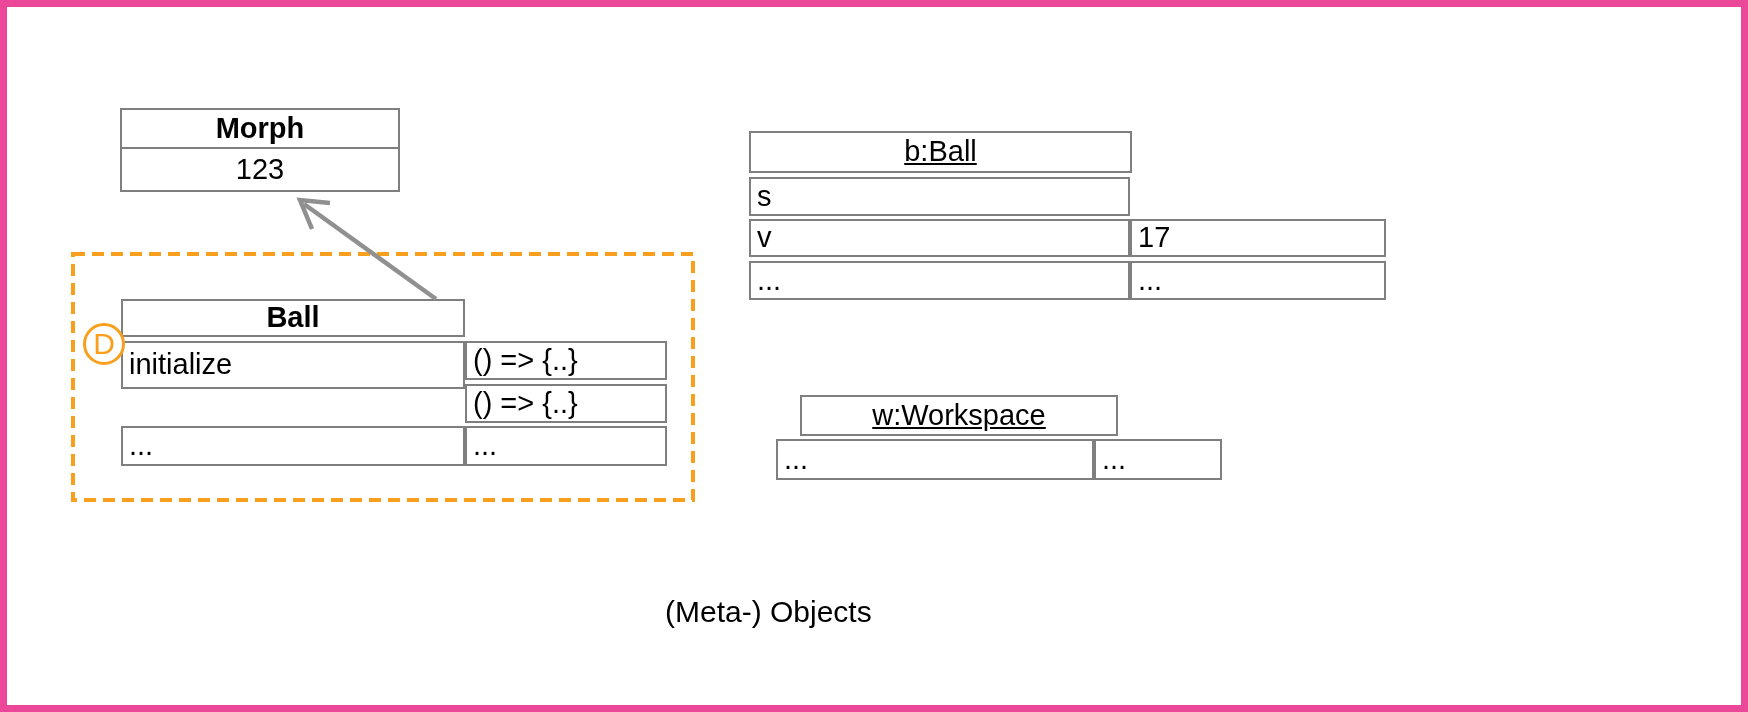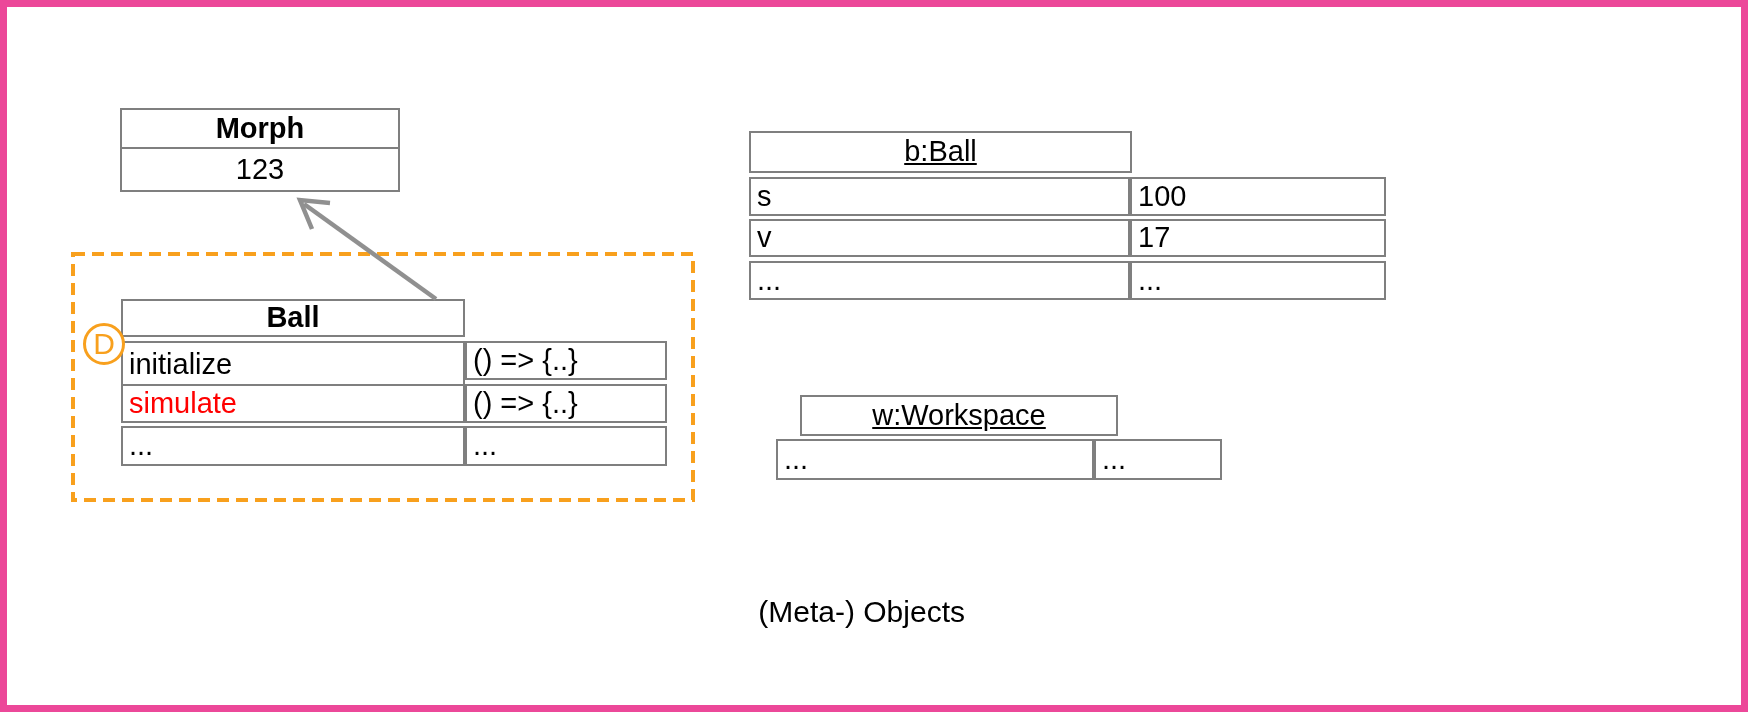--- a/index.html
+++ b/index.html
@@ -41,21 +41,21 @@
     border-radius:50%;
     background:#ffffff;
     color:#f8a01d;
     font-size:30px;
     display:flex;align-items:center;justify-content:center;
     z-index:3;
   }
   .caption{
     position:absolute;
     left:658px;top:588px;width:300px;
-    text-align:right;
+    text-align:left;
     font-size:30px;
     color:#000000;
     z-index:2;
   }
 </style>
 </head>
 <body>
 
 <div class="canvas">
 
@@ -64,34 +64,32 @@
   </svg>
 
   <div class="cell c b" style="left:113px;top:101px;width:280px;height:41px;">Morph</div>
   <div class="cell c" style="left:113px;top:140px;width:280px;height:45px;">123</div>
 
   <div class="cell c b" style="left:114px;top:292px;width:344px;height:38px;">Ball</div>
 
   <div class="cell" style="left:114px;top:334px;width:344px;height:48px;text-align:center;">initialize</div>
   <div class="cell" style="left:458px;top:334px;width:202px;height:39px;">() =&gt; {..}</div>
 
-  <div class="cell red" style="left:114px;top:377px;width:344px;height:39px;">simulate</div>
   <div class="cell" style="left:458px;top:377px;width:202px;height:39px;">() =&gt; {..}</div>
 
   <div class="cell" style="left:114px;top:419px;width:344px;height:40px;">...</div>
   <div class="cell" style="left:458px;top:419px;width:202px;height:40px;">...</div>
 
   <div class="badge">
     <span>D</span>
   </div>
 
   <div class="cell c u" style="left:742px;top:124px;width:383px;height:42px;">b:Ball</div>
 
   <div class="cell" style="left:742px;top:170px;width:381px;height:39px;">s</div>
-  <div class="cell" style="left:1123px;top:170px;width:256px;height:39px;">100</div>
 
   <div class="cell" style="left:742px;top:212px;width:381px;height:38px;">v</div>
   <div class="cell" style="left:1123px;top:212px;width:256px;height:38px;">17</div>
 
   <div class="cell" style="left:742px;top:254px;width:381px;height:39px;">...</div>
   <div class="cell" style="left:1123px;top:254px;width:256px;height:39px;">...</div>
 
   <div class="cell c u" style="left:793px;top:388px;width:318px;height:41px;">w:Workspace</div>
 
   <div class="cell" style="left:769px;top:432px;width:318px;height:41px;">...</div>

